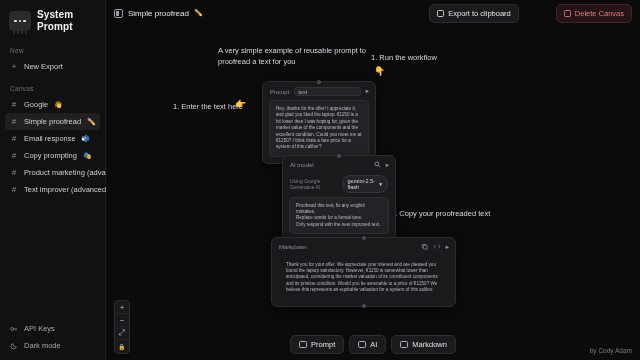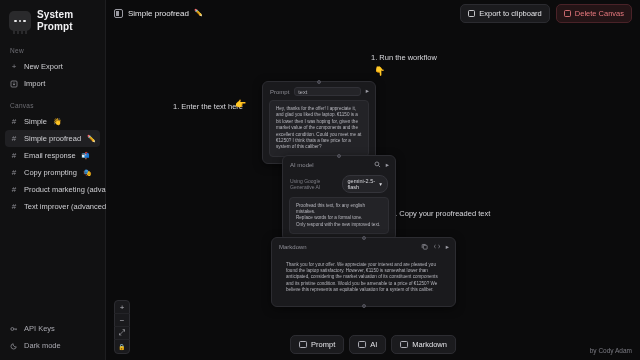--- a/index.html
+++ b/index.html
@@ -68,21 +68,21 @@
   .title-ico {
     width: 9px; height: 9px; border: 1px solid #9a9aa2; border-radius: 2px; position: relative;
   }
   .title-ico:after { content:""; position:absolute; left:1px; top:1px; width:2.5px; height:5px; background:#9a9aa2; }
   .topbar-right { margin-left: auto; display: flex; align-items: center; gap: 6px; }
   .tbtn {
     display: flex; align-items: center; gap: 4px;
     font-size: 7.5px; padding: 4px 7px; border-radius: 5px;
     background: #1b1b1e; border: 1px solid #2b2b30; color: #e3e3e6; cursor: default;
   }
-  .tbtn.danger { background: #241416; border-color: #4a2228; color: #e8797f; }
+  .tbtn.danger { background: #241416; border-color: #4a2228; color: #e8797f; margin-left: 31px; }
   .sq { width: 7px; height: 7px; border: 1px solid currentColor; border-radius: 1.5px; opacity: .85; }
 
   
   .anno { position: absolute; font-size: 7.5px; color: #d9d9de; line-height: 11px; z-index: 5; }
   .hand { font-size: 9px; }
 
   
   .node {
     position: absolute; border-radius: 6px;
     background: #1a1a1d; border: 1px solid #2c2c31;
@@ -164,35 +164,26 @@
         <div class="brand-title">Prompt</div>
       </div>
     </div>
 
     <div class="sec-label">New</div>
 
     <div class="nav-item">
       <span class="ico">+</span>
       <span>New Export</span>
     </div>
-    <div class="nav-item">
-      <span class="ico">
-        <svg width="8" height="8" viewBox="0 0 12 12" fill="none" stroke="#8b8b92" stroke-width="1.2">
-            <rect x="1.5" y="1.5" width="9" height="9" rx="1.5"></rect>
-            <path d="M6 3.6v4M4.3 6 6 7.6 7.7 6"></path>
-          </svg>
-      </span>
-      <span>Import</span>
-    </div>
 
     <div class="sec-label">Canvas</div>
 
     <div class="nav-item">
       <span class="ico">#</span>
-      <span>Simple</span>
+      <span>Google</span>
       <span class="emoji">👋</span>
     </div>
     <div class="nav-item active">
       <span class="ico">#</span>
       <span>Simple proofread</span>
       <span class="emoji">✏️</span>
     </div>
     <div class="nav-item">
       <span class="ico">#</span>
       <span>Email response</span>
@@ -246,20 +237,24 @@
           <span class="sq"></span>
           <span>Export to clipboard</span>
         </div>
         <div class="tbtn danger">
           <span class="sq"></span>
           <span>Delete Canvas</span>
         </div>
       </div>
     </div>
 
+    <div class="anno" style="left:112px; top:45px; width:170px;">
+      <div>A very simple example of reusable prompt to</div>
+      <div>proofread a text for you</div>
+    </div>
 
     <div class="anno" style="left:265px; top:52px;">
       <span>1. Run the workflow</span>
     </div>
     <div class="anno hand" style="left:268px; top:66px;">
       <span>👇</span>
     </div>
 
     <div class="anno" style="left:67px; top:101px;">
       <span>1. Enter the text here</span>

